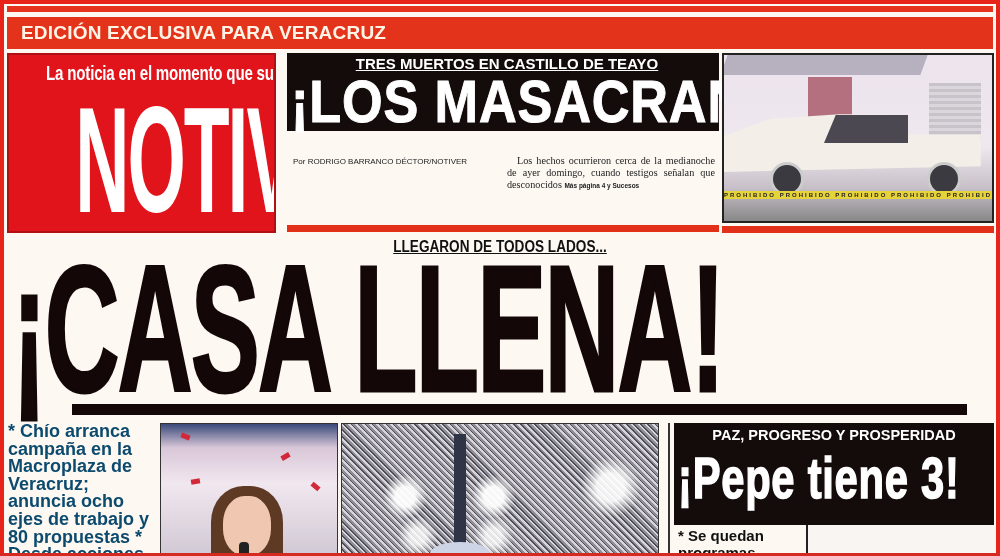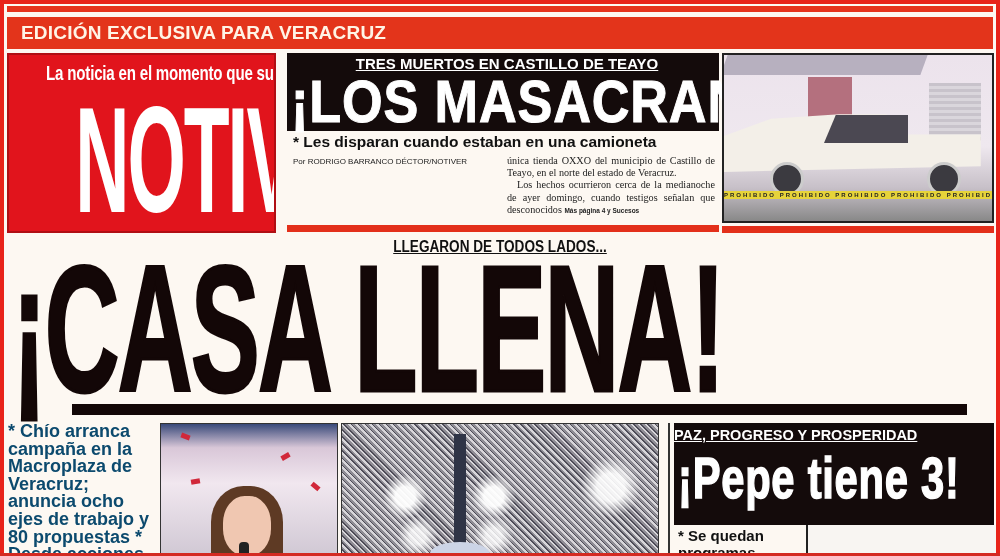--- a/index.html
+++ b/index.html
@@ -122,21 +122,21 @@
       repeating-linear-gradient(45deg, #8f8d95 0 2px, #d8d6da 2px 4px, #4e4c58 4px 5px),
       #888;
   }
   .photo3 .aisle { position: absolute; left: 112px; top: 10px; width: 12px; height: 110px; background: #2f3446; }
   .photo3 .stage { position: absolute; left: 88px; top: 118px; width: 60px; height: 24px; border-radius: 50%; background: #ccd4e6; }
   .rule-v { position: absolute; left: 668px; top: 423px; width: 2px; height: 133px; background: #333; }
   
   .pepe {
     position: absolute; left: 674px; top: 423px; width: 320px; height: 102px; background: #140b0b;
   }
-  .pepe .kicker { position: absolute; left: 0; right: 0; top: 4px; text-align: left; color: #fff; font-weight: bold; font-size: 14.5px; text-decoration: underline; }
+  .pepe .kicker { position: absolute; left: 0; right: 0; top: 4px; text-align: center; color: #fff; font-weight: bold; font-size: 14.5px; }
   .pepe .headline { position: absolute; left: 4px; top: 24px; color: #fff; font-weight: bold; font-size: 58px; line-height: 62px;
     white-space: nowrap; transform: scaleX(0.72); transform-origin: left; -webkit-text-stroke: 1.5px #fff; letter-spacing: 1px; }
   .pepe-sub { position: absolute; left: 678px; top: 527px; width: 124px; font-weight: bold; font-size: 15px; line-height: 17px; color: #111; }
   .pepe-box { position: absolute; left: 806px; top: 525px; width: 188px; height: 31px; border-left: 2px solid #222; background: #f8f5f2; }
   .bottom-red { position: absolute; left: 0; top: 553px; width: 1000px; height: 3px; background: #d42a22; }
 </style>
 </head>
 <body>
 
 <div class="frame"></div>
@@ -149,24 +149,22 @@
 <div class="logo">
   <div class="tag">La noticia en el momento que sucede</div>
   <div class="name">NOTIVER</div>
 </div>
 
 <div class="story">
   <div class="black">
     <div class="kicker">TRES MUERTOS EN CASTILLO DE TEAYO</div>
     <div class="headline">¡LOS MASACRAN!</div>
   </div>
-  <div class="sub">* Les disparan cuando estaban en una camioneta</div>
   <div class="byline">Por RODRIGO BARRANCO DÉCTOR/NOTIVER</div>
   <div class="col2">
-    <div>única tienda OXXO del municipio de Castillo de Teayo, en el norte del estado de Veracruz.</div>
     <div class="p2">
       <span>Los hechos ocurrieron cerca de la medianoche de ayer domingo, cuando testigos señalan que desconocidos</span>
       <span class="more">Más página 4 y Sucesos</span>
     </div>
   </div>
   <div class="redbar"></div>
 </div>
 
 <div class="photo1">
   <div class="shadow"></div>

